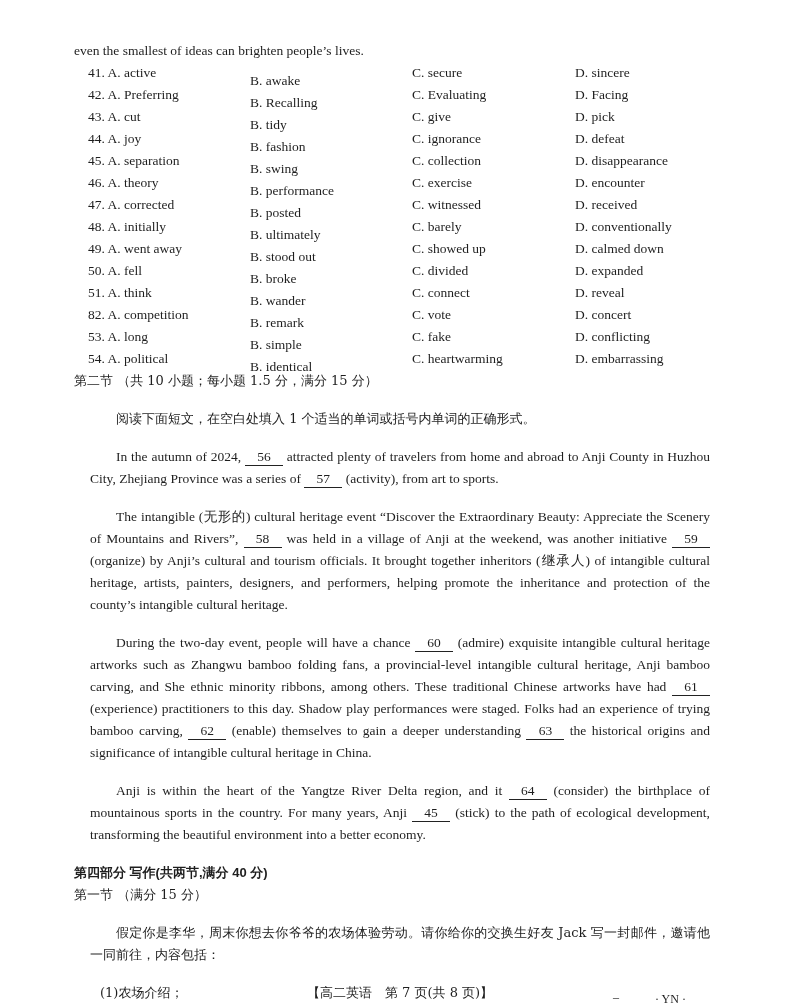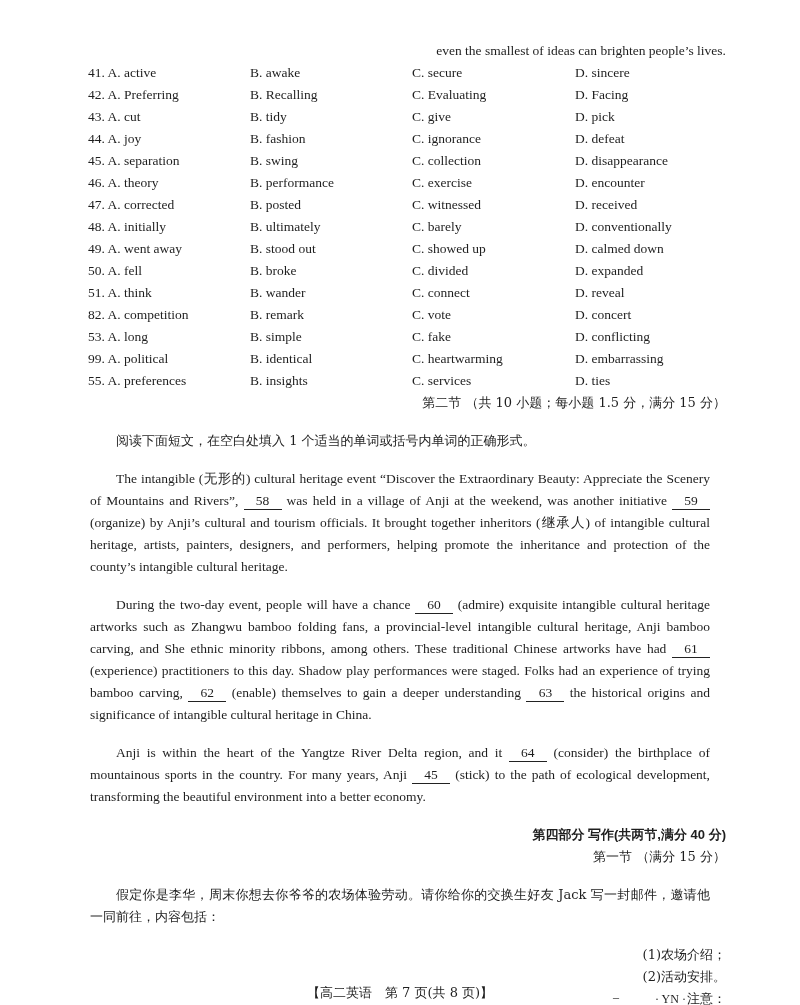--- a/index.html
+++ b/index.html
@@ -2,24 +2,24 @@
 <html><head>
 <meta charset="utf-8">
 <style>
   html, body { margin: 0; padding: 0; background: #ffffff; }
   body {
     width: 800px; height: 1005px; position: relative; overflow: hidden;
     font-family: "Liberation Serif", "DejaVu Serif", serif;
     color: #1e1e1e; font-size: 13.5px;
   }
   .page { position: absolute; left: 74px; top: 40px; width: 652px; }
-  .line { height: 22px; line-height: 22px; white-space: nowrap; text-align: right; }
+  .line { height: 22px; line-height: 22px; white-space: nowrap; }
   .opt-row { position: relative; height: 22px; line-height: 22px; }
   .opt-row span { position: absolute; top: 0; white-space: nowrap; }
-  .c0 { left: 0; margin-left: 14px; } .c1 { left: 176px; } .c2 { left: 338px; } .c3 { left: 501px; }
+  .c0 { left: 0; margin-left: 14px; } .c1 { left: 176px; margin-top: 8px; } .c2 { left: 338px; } .c3 { left: 501px; }
   .para { line-height: 22px; text-align: justify; margin: 16px; }
   .indent { text-indent: 26px; }
   .blank { display: inline-block; border-bottom: 1px solid #222; min-width: 38px; text-align: center; line-height: 16px; text-indent: 0; }
   .bold { font-weight: bold; font-family: Liberation Sans, sans-serif; font-size: 13px; }
   .cn { font-family: "DejaVu Serif", serif; font-size: 13px; }
   .footer { position: absolute; top: 972px; left: 0; width: 724px; height: 20px; font-size: 12px; margin-top: 12px; }
   .footer .center { position: absolute; left: 0; width: 800px; text-align: center; top: 0; }
   .footer .mark { position: absolute; left: 655px; top: 8px; }
   .footer .dash { position: absolute; left: 613px; top: 2px; }
 </style>
@@ -102,36 +102,33 @@
         <span class="c2">C. vote</span>
         <span class="c3">D. concert</span>
       </div>
       <div class="opt-row">
         <span class="c0">53. A. long</span>
         <span class="c1">B. simple</span>
         <span class="c2">C. fake</span>
         <span class="c3">D. conflicting</span>
       </div>
       <div class="opt-row">
-        <span class="c0">99. A. political</span>
+        <span class="c0">54. A. political</span>
         <span class="c1">B. identical</span>
         <span class="c2">C. heartwarming</span>
         <span class="c3">D. embarrassing</span>
-      </div>
-      <div class="opt-row">
-        <span class="c0">55. A. preferences</span>
-        <span class="c1">B. insights</span>
-        <span class="c2">C. services</span>
-        <span class="c3">D. ties</span>
       </div>
     </div>
 
   <div class="line cn">第二节 （共 10 小题；每小题 1.5 分，满分 15 分）</div>
   <p class="para indent cn">阅读下面短文，在空白处填入 1 个适当的单词或括号内单词的正确形式。</p>
 
+  <p class="para indent">
+    <span>In the autumn of 2024, </span><span class="blank">56</span><span> attracted plenty of travelers from home and abroad to Anji County in Huzhou City, Zhejiang Province was a series of </span><span class="blank">57</span><span> (activity), from art to sports.</span>
+  </p>
 
   <p class="para indent">
     <span>The intangible (无形的) cultural heritage event “Discover the Extraordinary Beauty: Appreciate the Scenery of Mountains and Rivers”, </span><span class="blank">58</span><span> was held in a village of Anji at the weekend, was another initiative </span><span class="blank">59</span><span> (organize) by Anji’s cultural and tourism officials. It brought together inheritors (继承人) of intangible cultural heritage, artists, painters, designers, and performers, helping promote the inheritance and protection of the county’s intangible cultural heritage.</span>
   </p>
 
   <p class="para indent">
     <span>During the two-day event, people will have a chance </span><span class="blank">60</span><span> (admire) exquisite intangible cultural heritage artworks such as Zhangwu bamboo folding fans, a provincial-level intangible cultural heritage, Anji bamboo carving, and She ethnic minority ribbons, among others. These traditional Chinese artworks have had </span><span class="blank">61</span><span> (experience) practitioners to this day. Shadow play performances were staged. Folks had an experience of trying bamboo carving, </span><span class="blank">62</span><span> (enable) themselves to gain a deeper understanding </span><span class="blank">63</span><span> the historical origins and significance of intangible cultural heritage in China.</span>
   </p>
 
   <p class="para indent">

